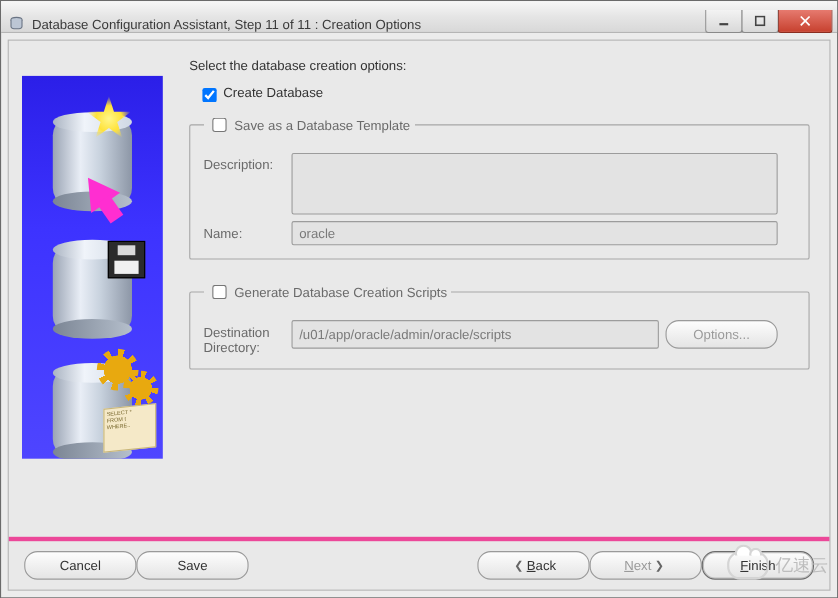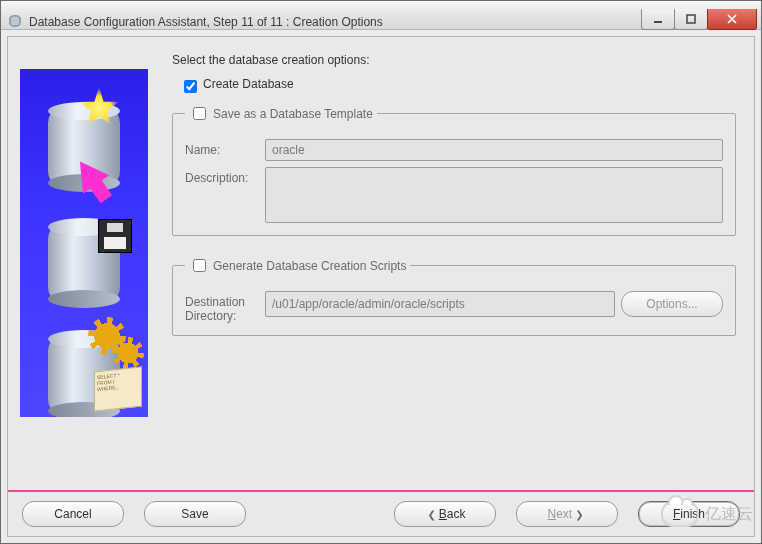--- a/index.html
+++ b/index.html
@@ -211,21 +211,21 @@
   }
   .checkbox-row {
     display: flex;
     margin: 2px 0 8px 8px;
   }
   .checkbox-row input { margin-right: 6px; }
   fieldset {
     border: 1px solid #a7a7a7;
     border-radius: 2px;
     margin: 0 0 20px 0;
-    padding: 10px 12px 12px 12px;
+    padding: 10px 28px 12px 12px;
   }
   fieldset.disabled-look legend,
   fieldset.disabled-look .fld-label { color: #6a6a6a; }
   legend {
     padding: 0 4px;
     display: flex;
     align-items: center;
     gap: 4px;
   }
   .field-row {
@@ -278,25 +278,25 @@
     user-select:none;
   }
   .btn.disabled { color:#9a9a9a; }
   .btn.default {
     border: 1px solid #6b6b6b;
     box-shadow: 0 0 0 1px #bcbcbc inset;
   }
   
   .footer {
     height: 44px;
-    border-top: 2px solid #ec4899;
+    border-top: 4px solid #ec4899;
     display: flex;
     align-items: center;
     padding: 0 14px;
-    gap: 20px;
+    gap: 0;
   }
   .footer .spacer { flex:1; }
   .nav-arrow { font-size:10px; margin:0 3px; color:#666;}
   .mnemonic { text-decoration: underline; }
   
   .watermark {
     position: absolute;
     right: 8px;
     bottom: 16px;
     display: flex;
@@ -389,29 +389,29 @@
           <input type="checkbox" checked="" style="">
           <span>Create Database</span>
         </label>
 
         <fieldset class="disabled-look">
           <legend>
             <input type="checkbox" style="">
             <span>Save as a Database Template</span>
           </legend>
           <div class="field-row">
+            <div class="fld-label">Description:</div>
+            <div class="fld-control">
+              <textarea class="textfield" disabled="" style=""></textarea>
+            </div>
+          </div>
+          <div class="field-row">
             <div class="fld-label">Name:</div>
             <div class="fld-control">
               <input class="textfield" type="text" disabled="" value="oracle" style="">
-            </div>
-          </div>
-          <div class="field-row">
-            <div class="fld-label">Description:</div>
-            <div class="fld-control">
-              <textarea class="textfield" disabled="" style=""></textarea>
             </div>
           </div>
         </fieldset>
 
         <fieldset class="disabled-look">
           <legend>
             <input type="checkbox" style="">
             <span>Generate Database Creation Scripts</span>
           </legend>
           <div class="field-row">

